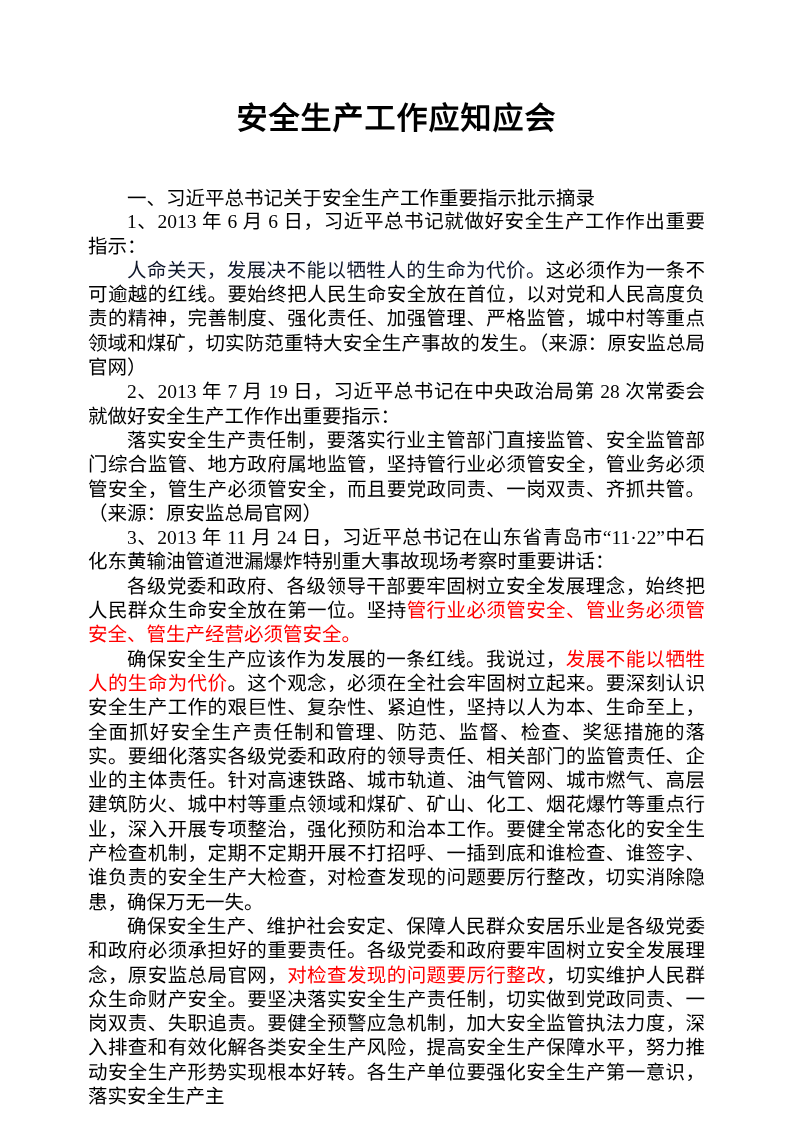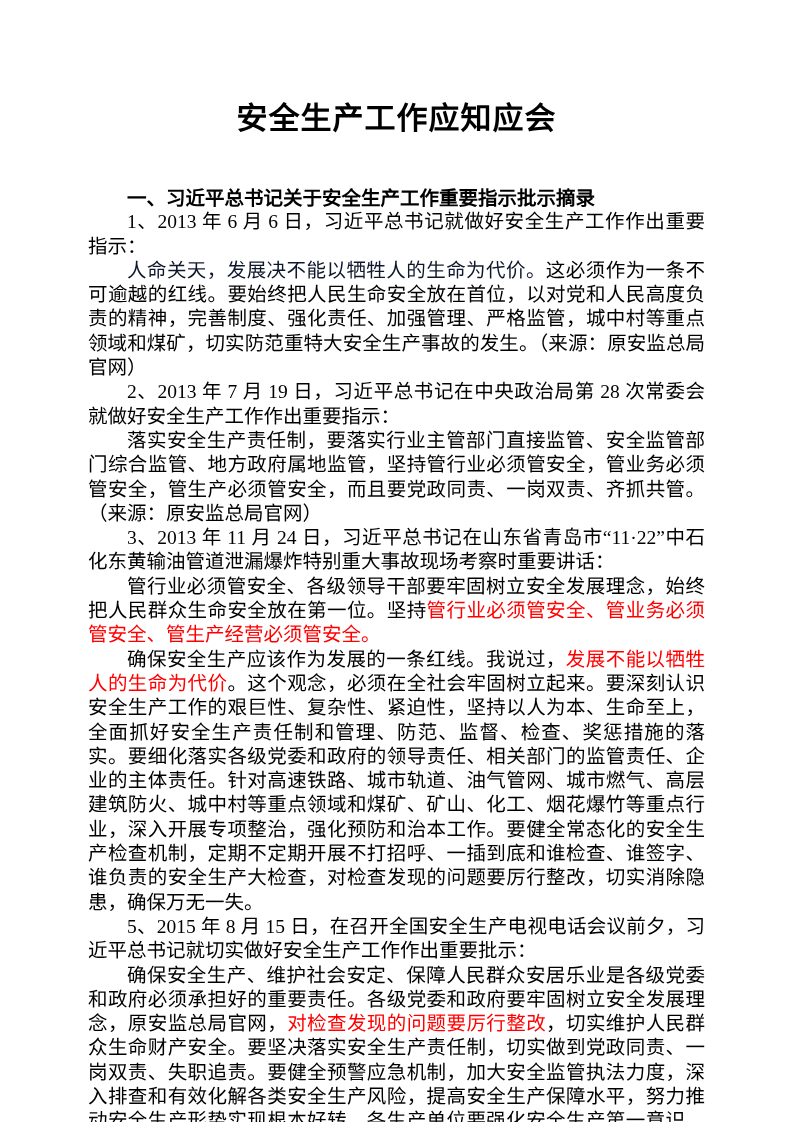--- a/index.html
+++ b/index.html
@@ -34,33 +34,32 @@
     text-align: justify;
     color: #000000;
   }
   p.para {
     margin: 0;
     padding: 0;
     text-indent: 2em;
   }
   p.section-heading {
     font-family: "Liberation Sans", "DejaVu Sans", sans-serif;
-    font-weight: bold;
+    font-weight: normal;
   }
 </style>
 </head>
 <body>
 
 <div class="page">
   <h1 class="doc-title">安全生产工作应知应会</h1>
   <div class="doc-body">
       <p class="para section-heading"><span>一、习近平总书记关于安全生产工作重要指示批示摘录</span></p>
       <p class="para"><span>1、2013 年 6 月 6 日，习近平总书记就做好安全生产工作作出重要指示：</span></p>
       <p class="para"><span style="color: #0f172a;">人命关天，发展决不能以牺牲人的生命为代价。</span><span>这必须作为一条不可逾越的红线。要始终把人民生命安全放在首位，以对党和人民高度负责的精神，完善制度、强化责任、加强管理、严格监管，城中村等重点领域和煤矿，切实防范重特大安全生产事故的发生。（来源：原安监总局官网）</span></p>
       <p class="para"><span>2、2013 年 7 月 19 日，习近平总书记在中央政治局第 28 次常委会就做好安全生产工作作出重要指示：</span></p>
       <p class="para"><span>落实安全生产责任制，要落实行业主管部门直接监管、安全监管部门综合监管、地方政府属地监管，坚持管行业必须管安全，管业务必须管安全，管生产必须管安全，而且要党政同责、一岗双责、齐抓共管。（来源：原安监总局官网）</span></p>
       <p class="para"><span>3、2013 年 11 月 24 日，习近平总书记在山东省青岛市“11·22”中石化东黄输油管道泄漏爆炸特别重大事故现场考察时重要讲话：</span></p>
-      <p class="para"><span>管行业必须管安全、各级领导干部要牢固树立安全发展理念，始终把人民群众生命安全放在第一位。坚持</span><span style="color: rgb(255, 0, 0);">管行业必须管安全、管业务必须管安全、管生产经营必须管安全。</span></p>
+      <p class="para"><span>各级党委和政府、各级领导干部要牢固树立安全发展理念，始终把人民群众生命安全放在第一位。坚持</span><span style="color: rgb(255, 0, 0);">管行业必须管安全、管业务必须管安全、管生产经营必须管安全。</span></p>
       <p class="para"><span>确保安全生产应该作为发展的一条红线。我说过，</span><span style="color: rgb(255, 0, 0);">发展不能以牺牲人的生命为代价</span><span>。这个观念，必须在全社会牢固树立起来。要深刻认识安全生产工作的艰巨性、复杂性、紧迫性，坚持以人为本、生命至上，全面抓好安全生产责任制和管理、防范、监督、检查、奖惩措施的落实。要细化落实各级党委和政府的领导责任、相关部门的监管责任、企业的主体责任。针对高速铁路、城市轨道、油气管网、城市燃气、高层建筑防火、城中村等重点领域和煤矿、矿山、化工、烟花爆竹等重点行业，深入开展专项整治，强化预防和治本工作。要健全常态化的安全生产检查机制，定期不定期开展不打招呼、一插到底和谁检查、谁签字、谁负责的安全生产大检查，对检查发现的问题要厉行整改，切实消除隐患，确保万无一失。</span></p>
-      <p class="para"><span>5、2015 年 8 月 15 日，在召开全国安全生产电视电话会议前夕，习近平总书记就切实做好安全生产工作作出重要批示：</span></p>
       <p class="para"><span>确保安全生产、维护社会安定、保障人民群众安居乐业是各级党委和政府必须承担好的重要责任。各级党委和政府要牢固树立安全发展理念，原安监总局官网，</span><span style="color: rgb(255, 0, 0);">对检查发现的问题要厉行整改</span><span>，切实维护人民群众生命财产安全。要坚决落实安全生产责任制，切实做到党政同责、一岗双责、失职追责。要健全预警应急机制，加大安全监管执法力度，深入排查和有效化解各类安全生产风险，提高安全生产保障水平，努力推动安全生产形势实现根本好转。各生产单位要强化安全生产第一意识，落实安全生产主</span></p>
     </div>
 </div>
 
 </body></html>

